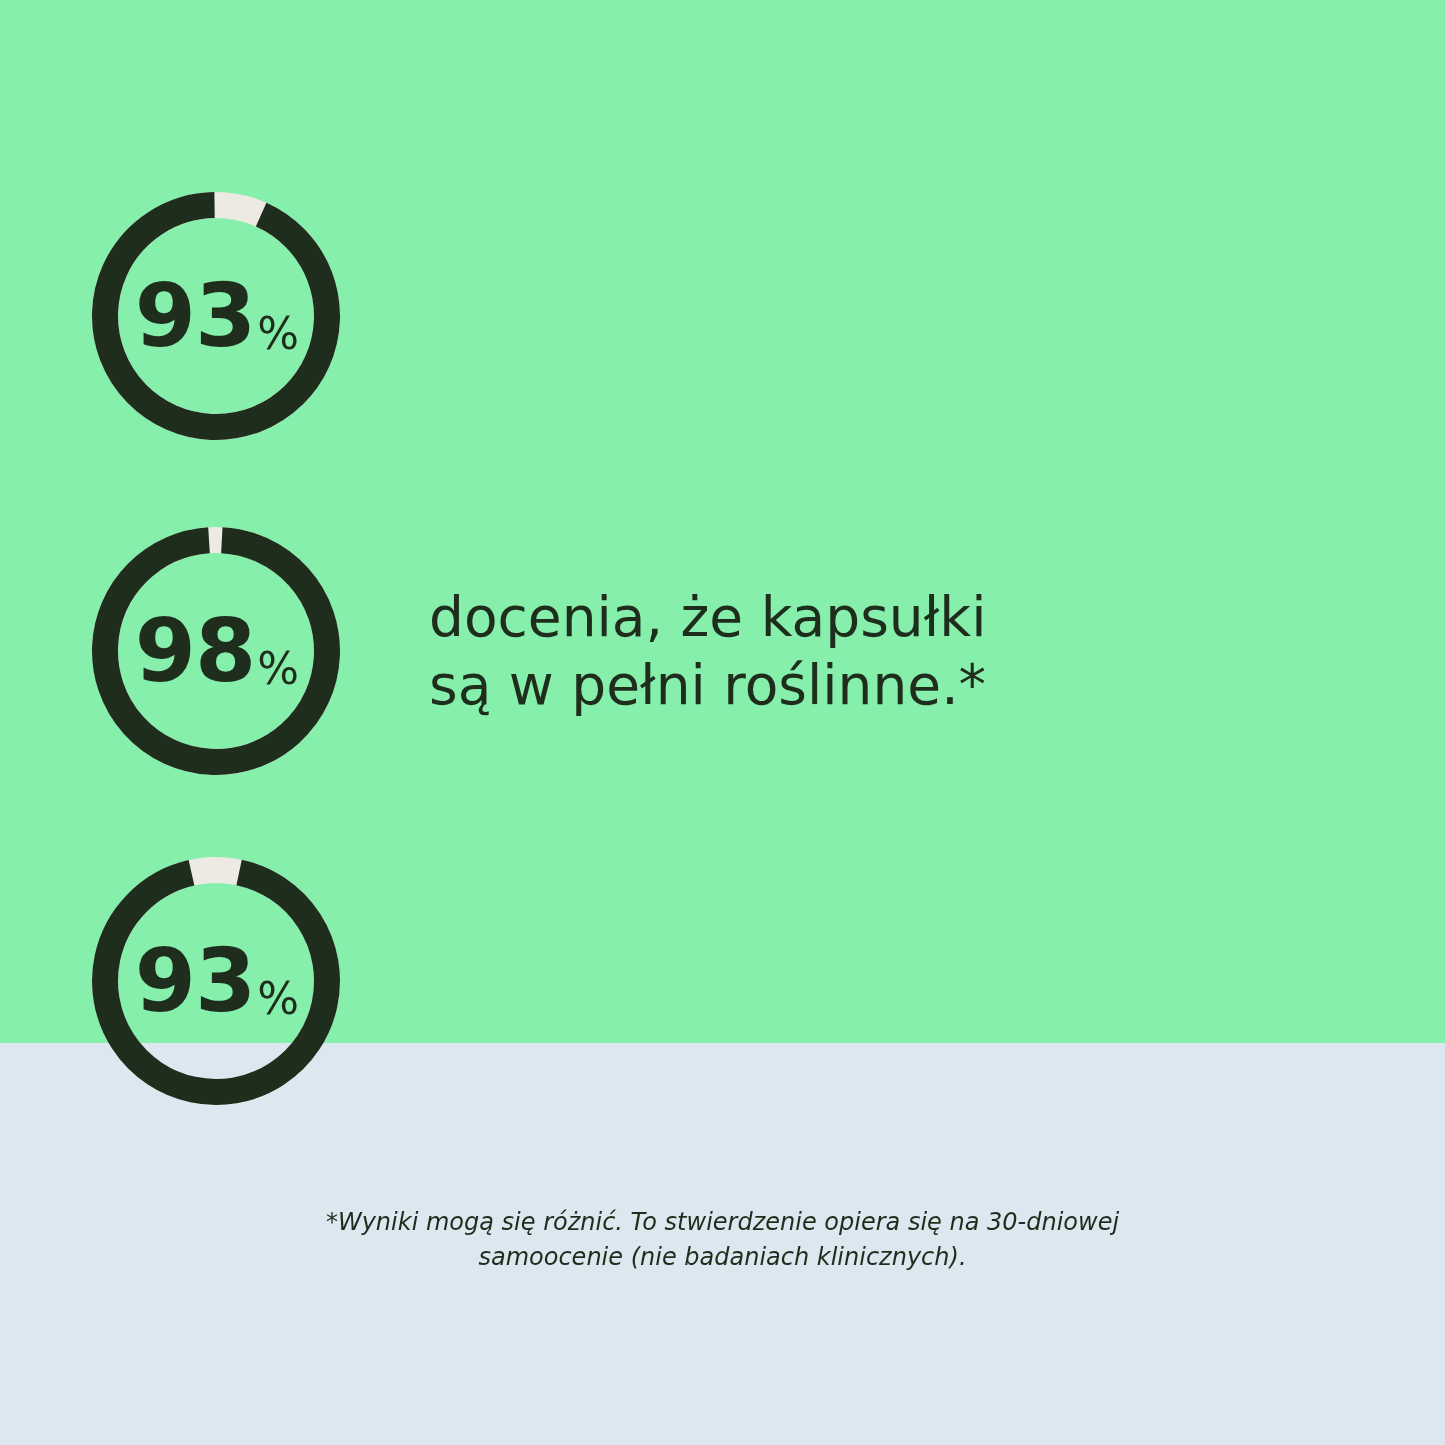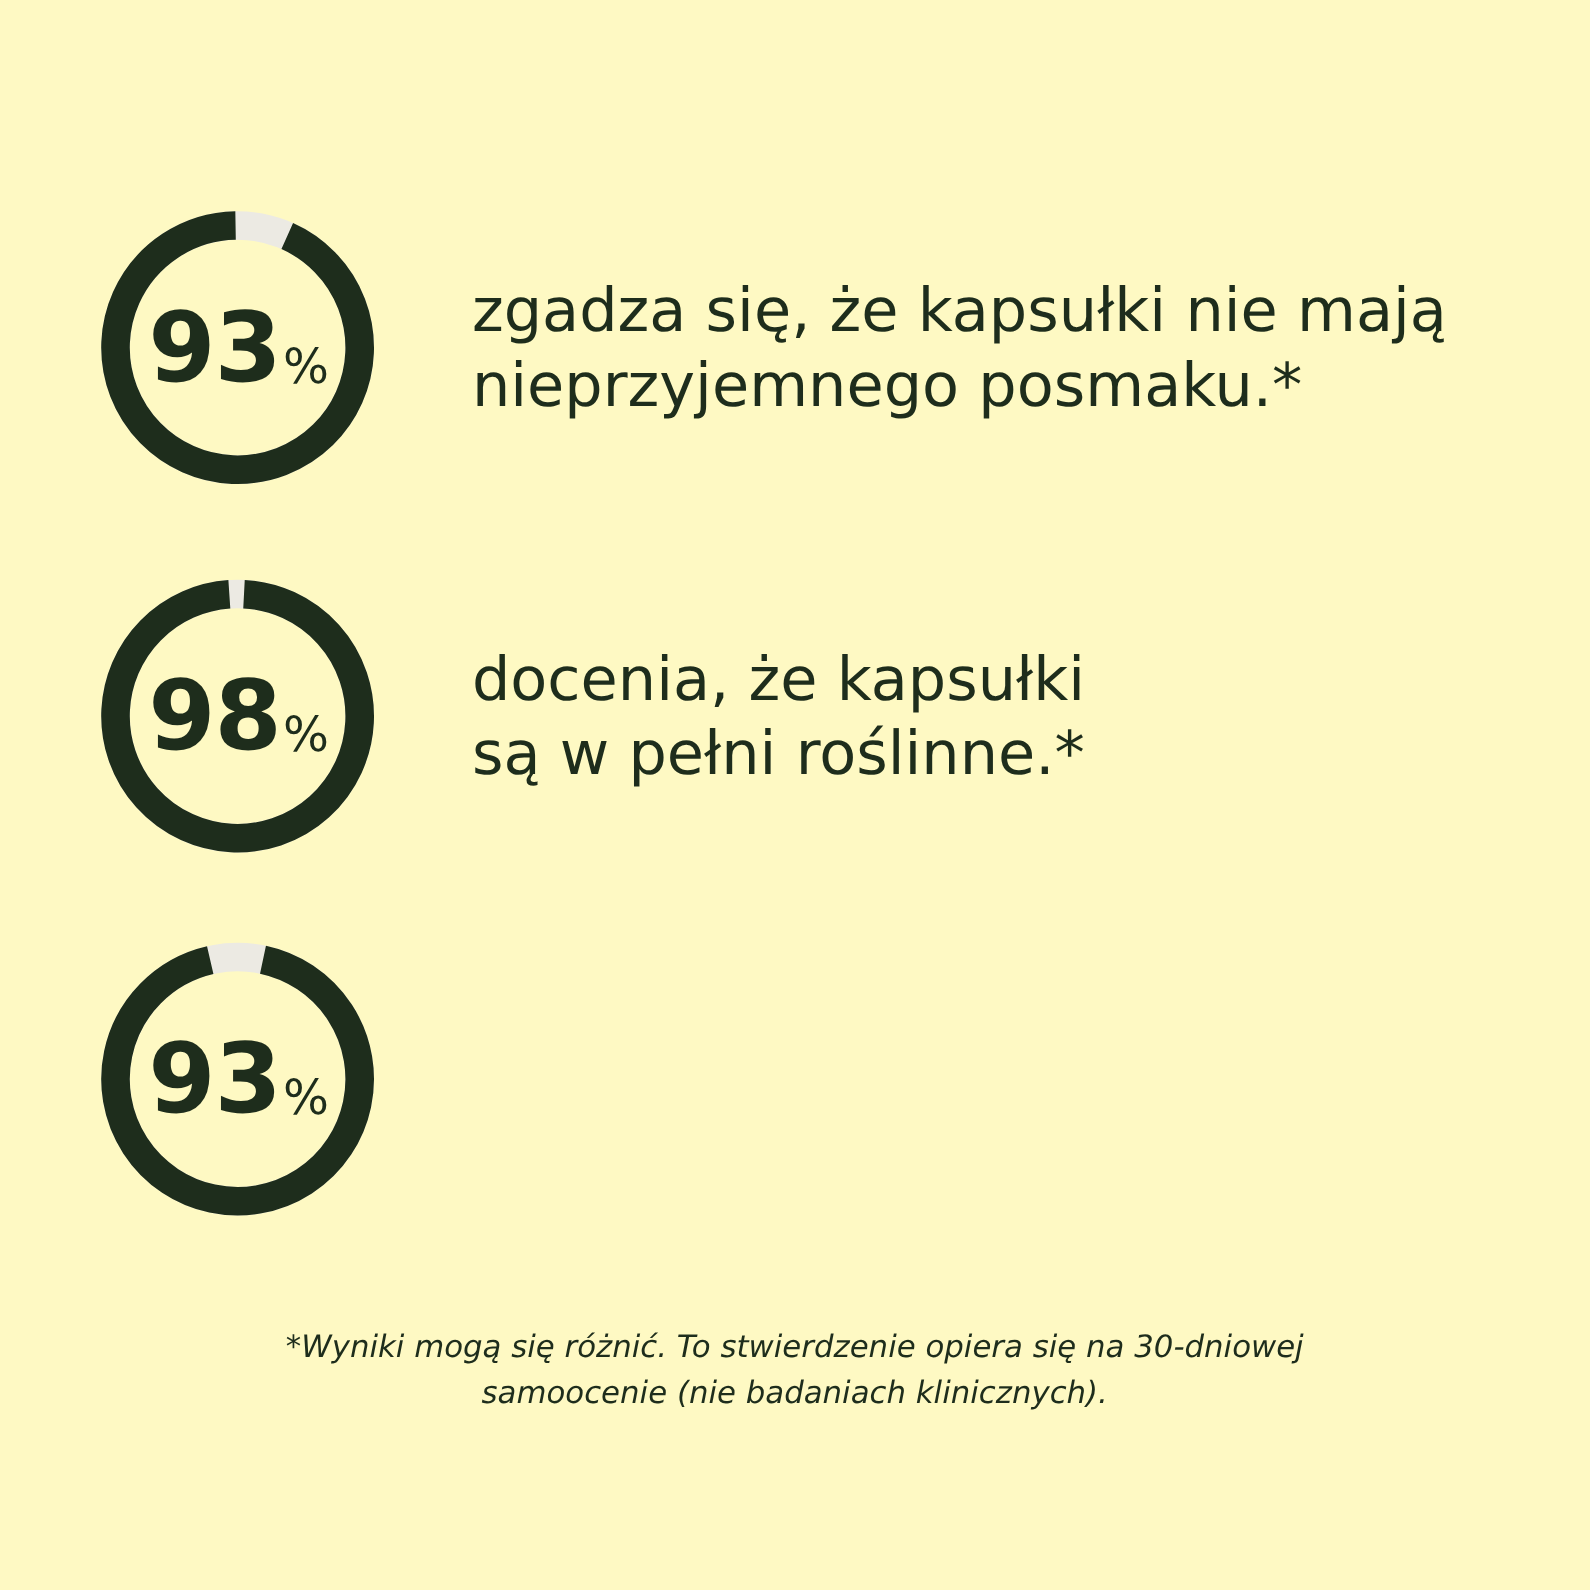--- a/index.html
+++ b/index.html
@@ -9,22 +9,22 @@
   body {
     width: 1445px;
     height: 1445px;
     background: #dde7f0;
     font-family: "DejaVu Sans", "Liberation Sans", sans-serif;
     overflow: hidden;
   }
   .page {
     position: relative;
     width: 1445px;
-    height: 1445px;
-    background: #fef9c3;
+    height: 1043px;
+    background: #86efac;
     box-sizing: border-box;
   }
   .stats {
     position: absolute;
     left: 0;
     top: 0;
     width: 1445px;
   }
   .stat-row {
     display: flex;
@@ -82,21 +82,21 @@
     white-space: pre-line;
   }
   .footnote {
     position: absolute;
     left: 0;
     right: 0;
     top: 1205px;
     text-align: center;
     color: #1e2d1c;
     font-style: italic;
-    font-size: 28px;
+    font-size: 24px;
     line-height: 1.45;
     padding: 0 180px;
     box-sizing: border-box;
     white-space: pre-line;
   }
 </style>
 </head>
 <body>
 
 <div class="page">
@@ -107,22 +107,20 @@
       <div class="ring-wrap">
         <svg viewBox="0 0 262 262">
           <circle cx="131" cy="131" r="111" fill="none" stroke="#eceae3" stroke-width="26"></circle>
           <circle cx="131" cy="131" r="111" fill="none" stroke="#1e2d1c" stroke-width="26" stroke-dasharray="648.8 48.9" stroke-dashoffset="0" transform="rotate(-66 131 131)"></circle>
         </svg>
         <div class="ring-label">
           <span class="ring-value">93</span>
           <span class="ring-pct">%</span>
         </div>
       </div>
-      <div class="stat-text">zgadza się, że kapsułki nie mają
-nieprzyjemnego posmaku.*</div>
     </div>
 
     <div class="stat-row r1">
       <div class="ring-wrap">
         <svg viewBox="0 0 262 262">
           <circle cx="131" cy="131" r="111" fill="none" stroke="#eceae3" stroke-width="26"></circle>
           <circle cx="131" cy="131" r="111" fill="none" stroke="#1e2d1c" stroke-width="26" stroke-dasharray="683.8 13.9" stroke-dashoffset="0" transform="rotate(-87 131 131)"></circle>
         </svg>
         <div class="ring-label">
           <span class="ring-value">98</span>

